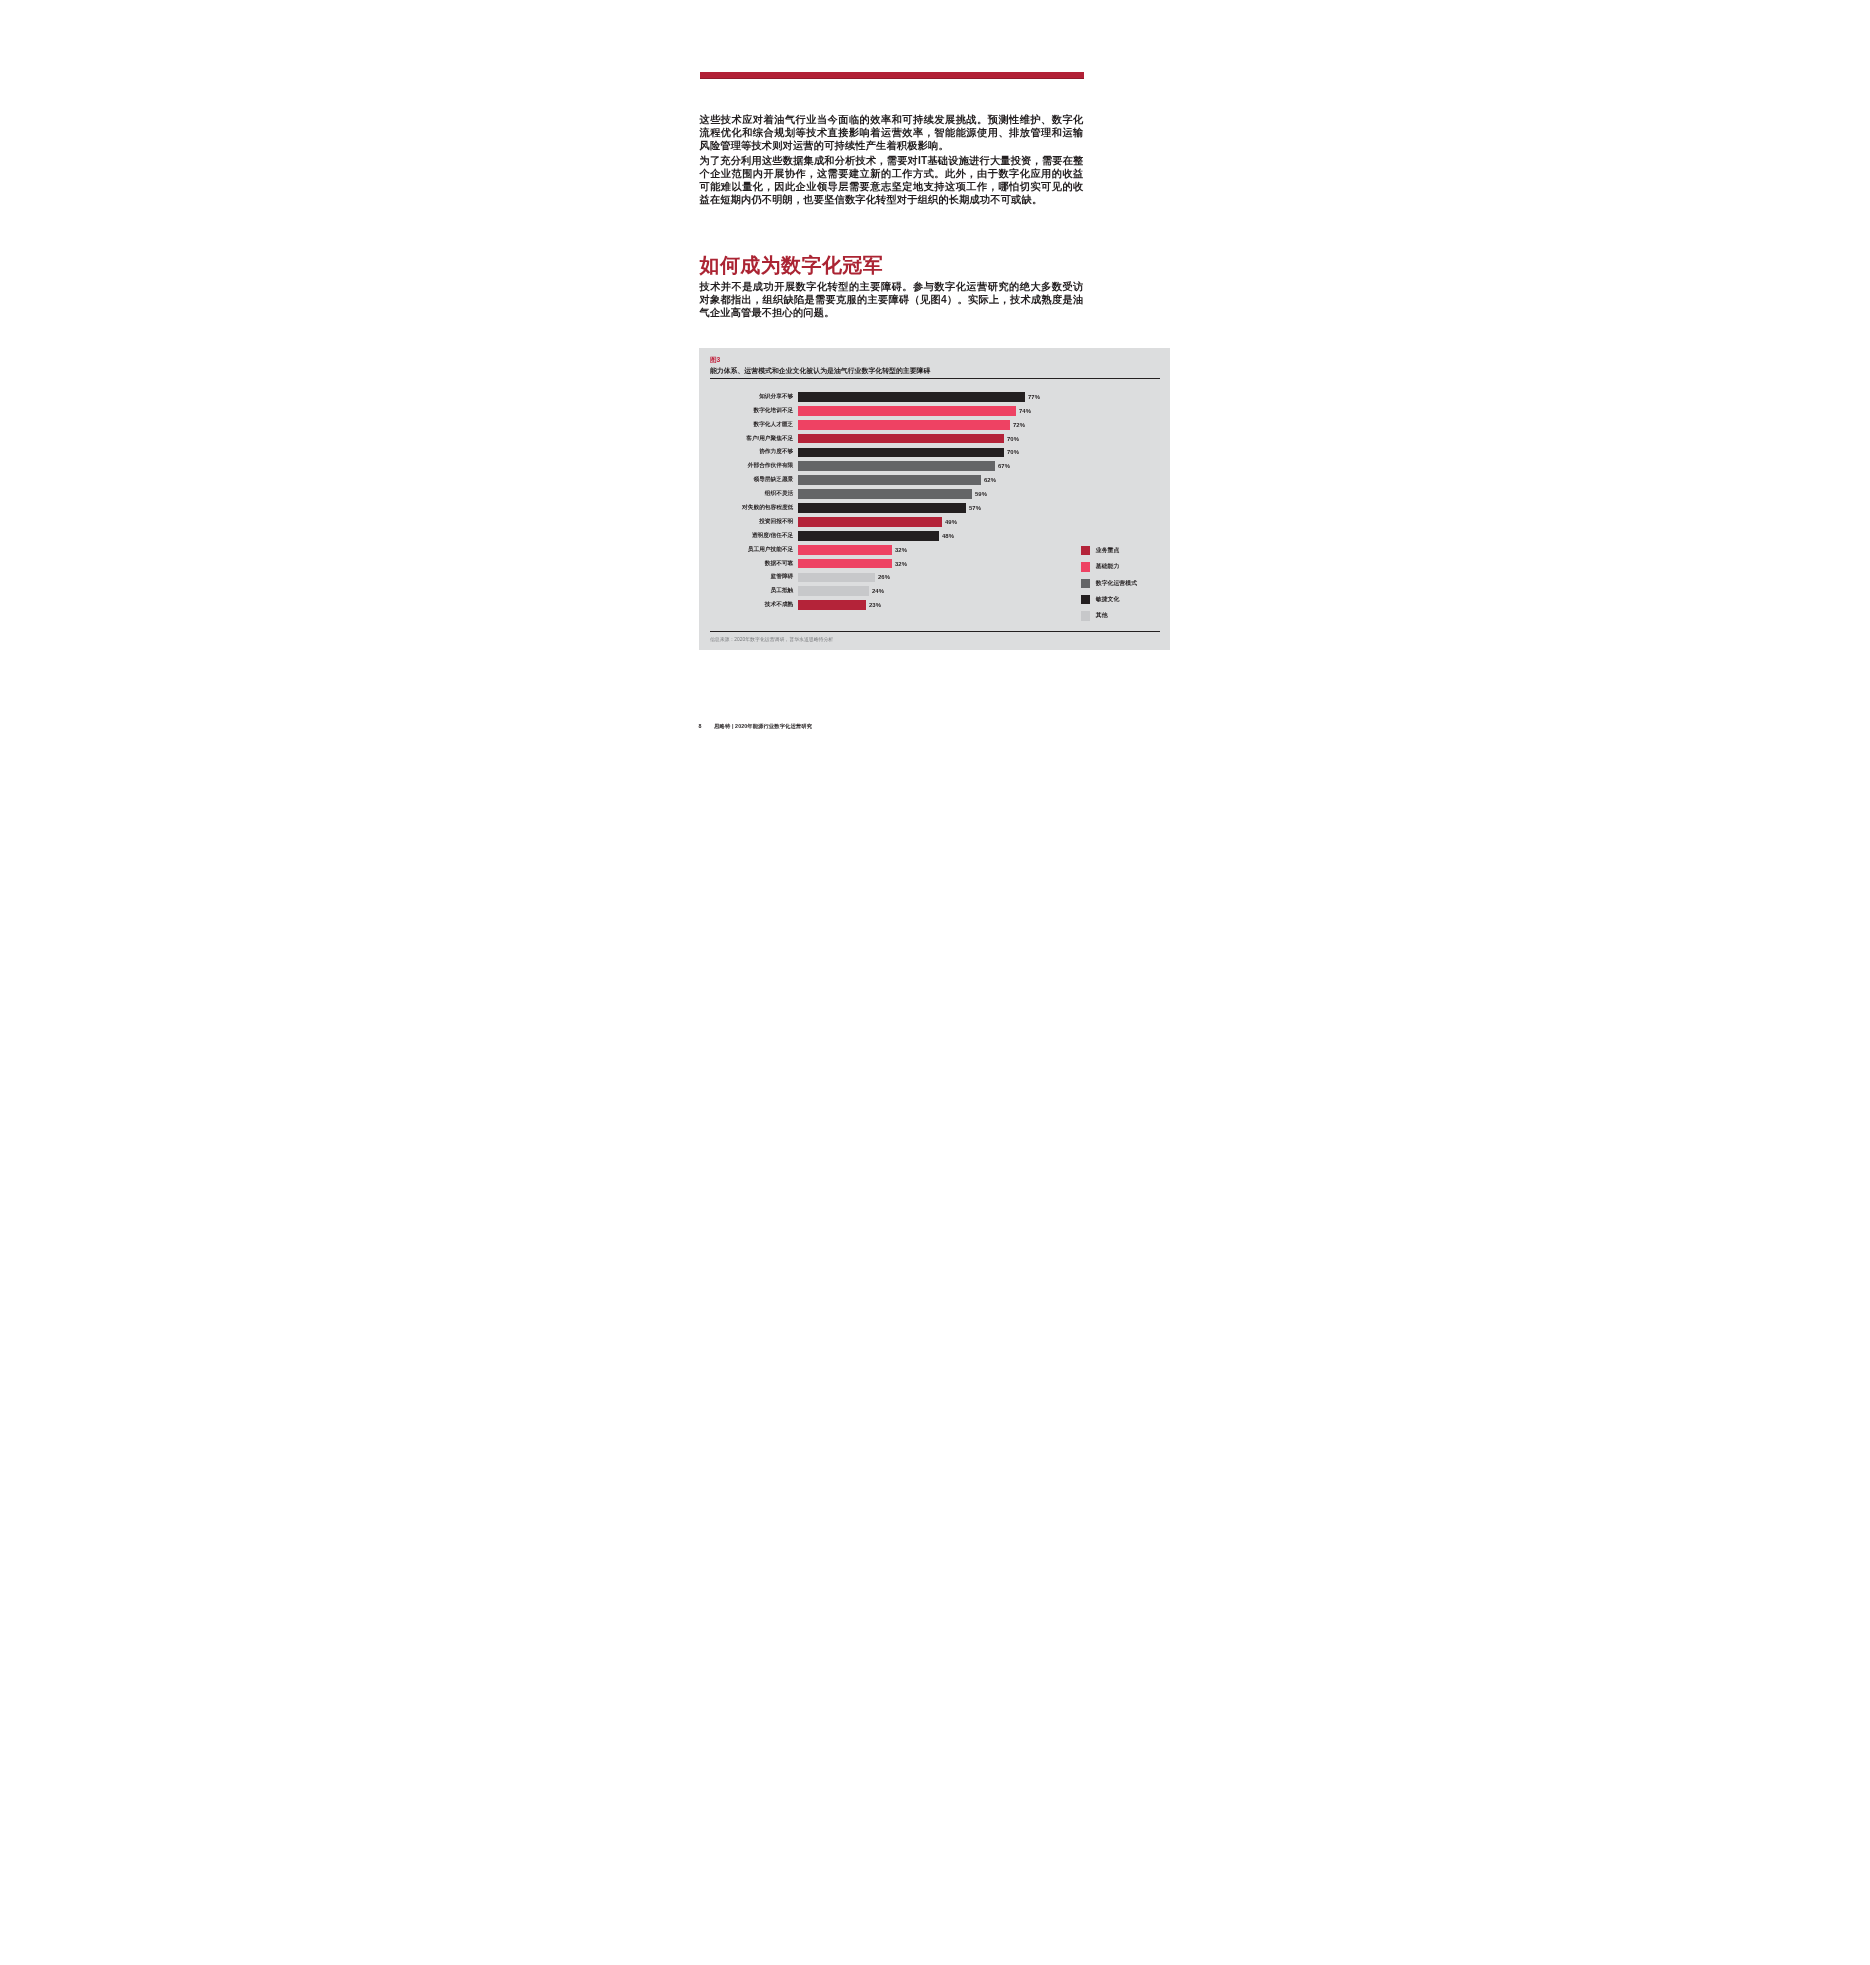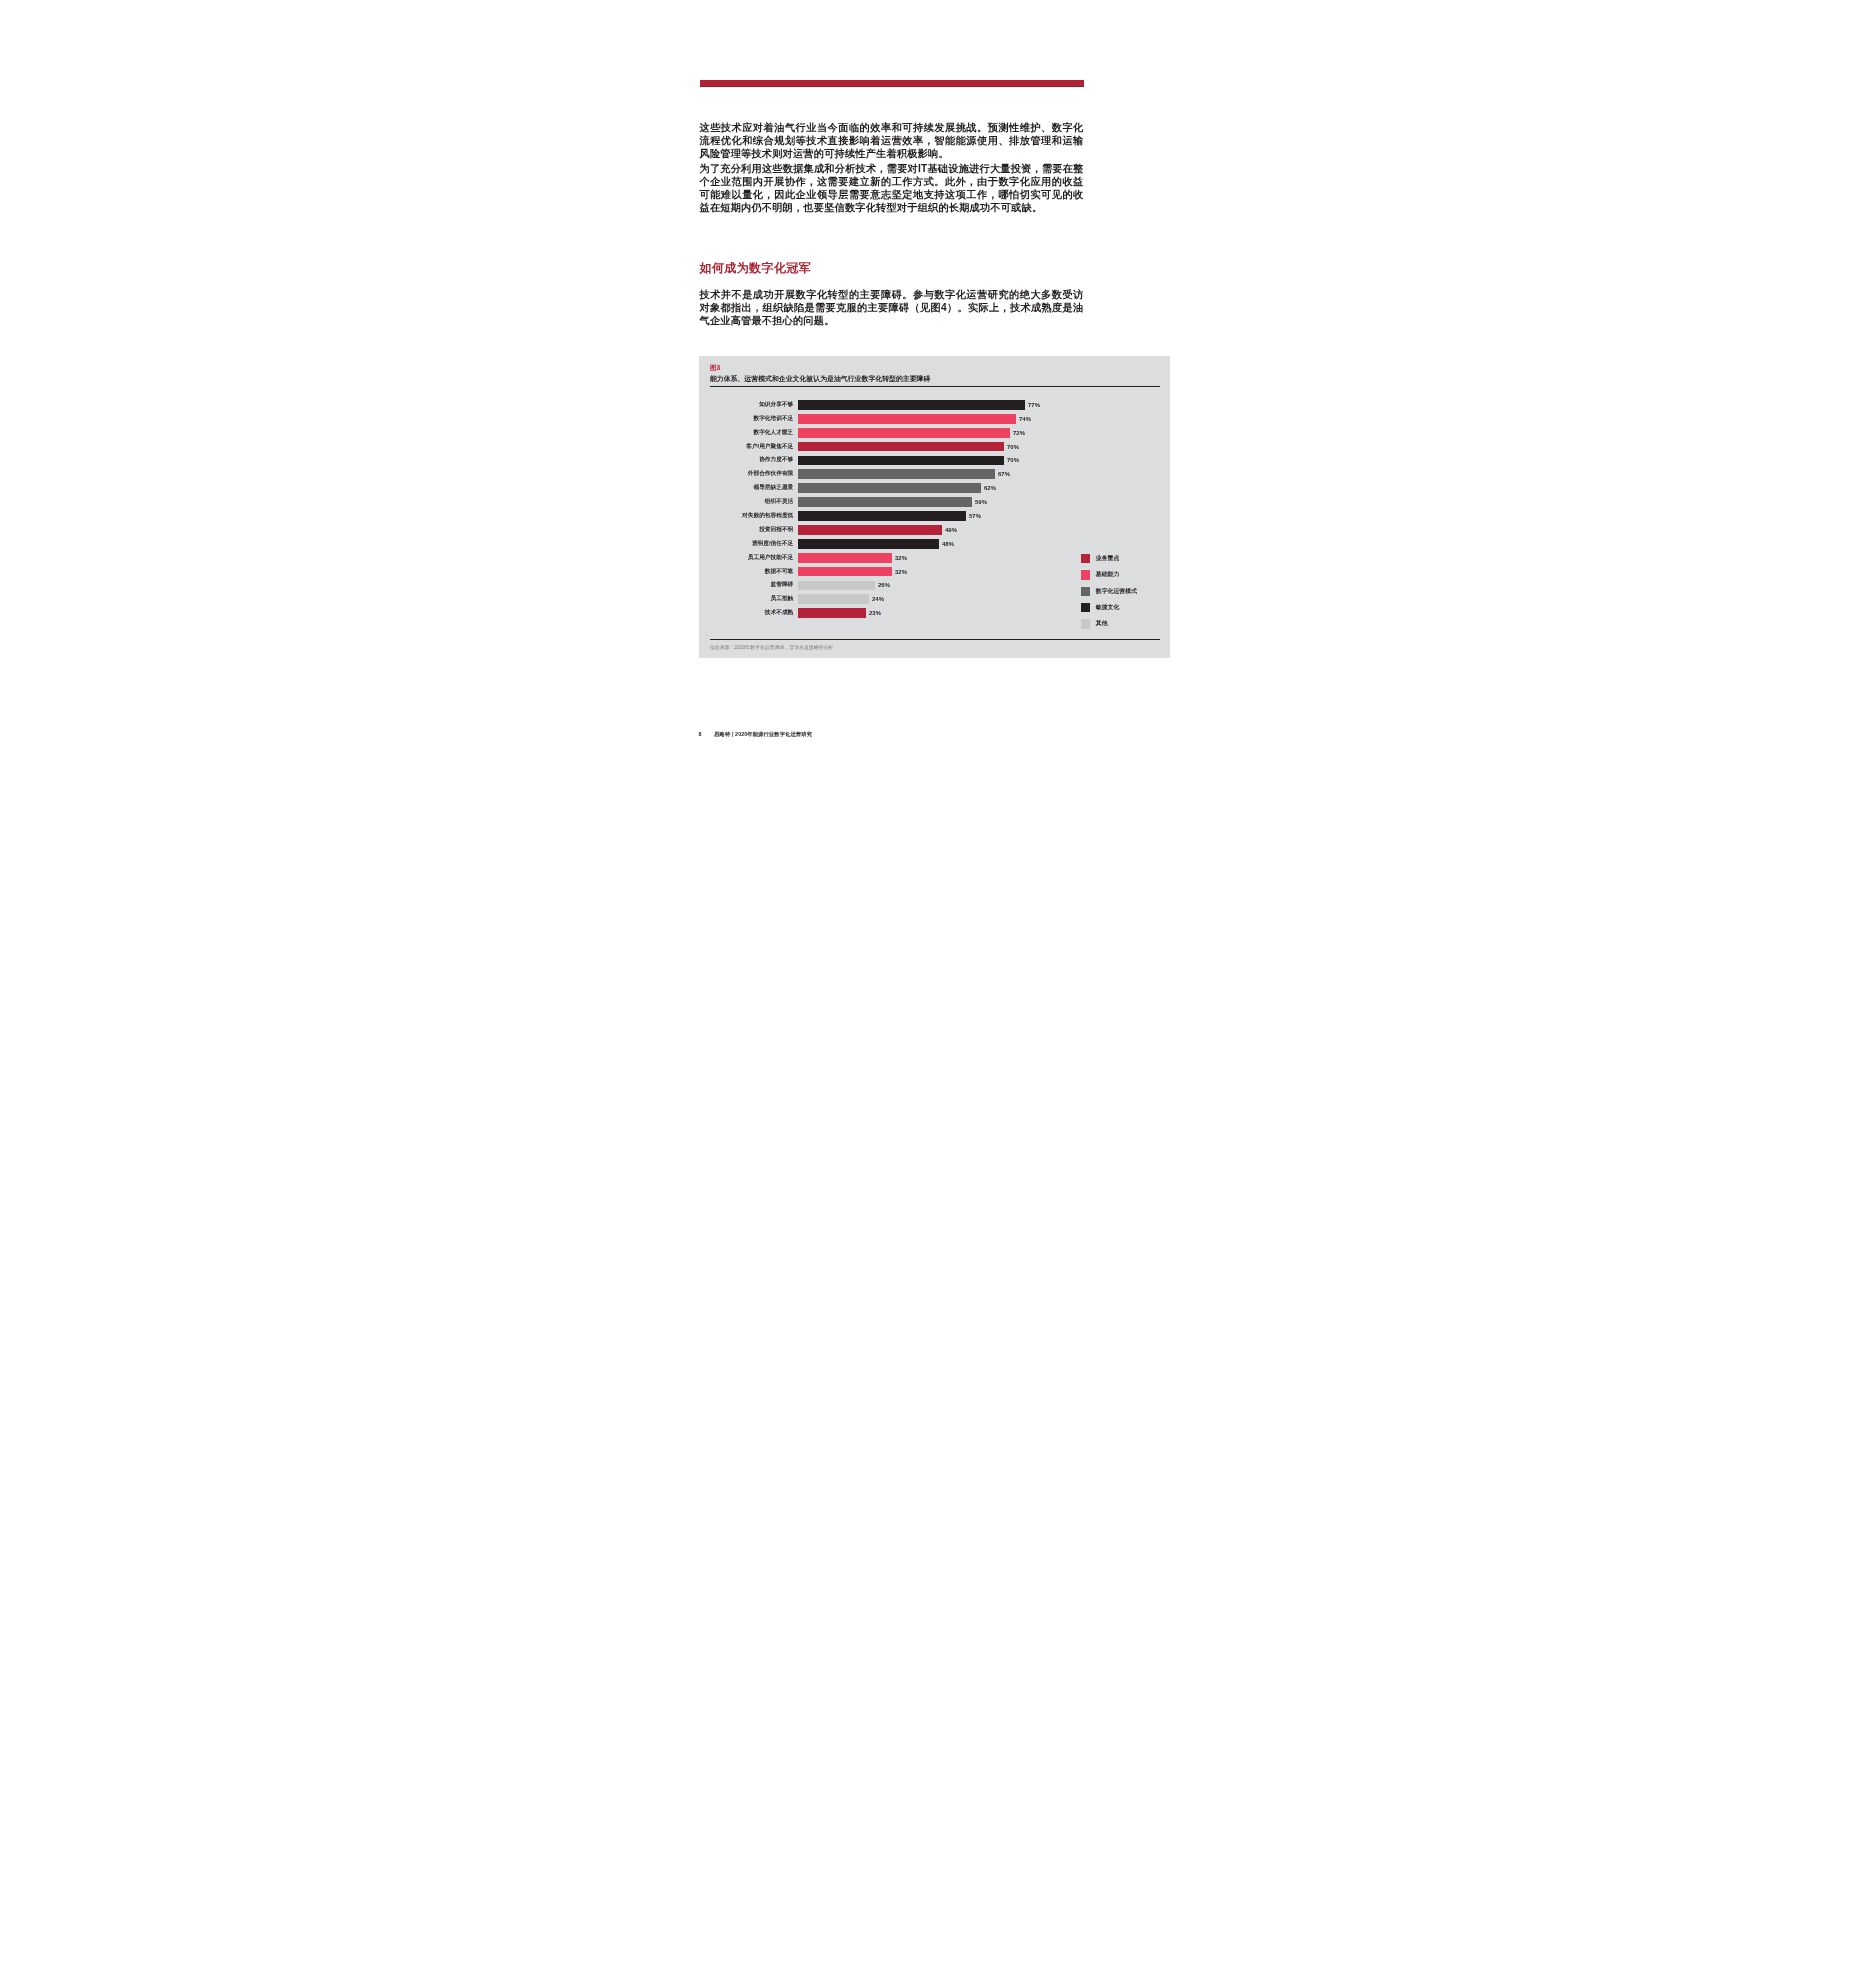--- a/index.html
+++ b/index.html
@@ -5,21 +5,21 @@
   html, body {
     margin: 0;
     padding: 0;
     background: #ffffff;
     font-family: "Liberation Sans", "DejaVu Sans", sans-serif;
   }
   .page {
     position: relative;
     width: 535px;
     height: 756px;
-    margin: 16px auto;
+    margin: 8px auto;
     background: #ffffff;
     overflow: hidden;
   }
   .top-banner {
     position: absolute;
     left: 32px; top: 64px;
     width: 384px; height: 6.3px;
   }
   .body-par {
     position: absolute;
@@ -34,21 +34,21 @@
     margin: 0;
   }
   #par1 { top: 105px; }
   #par2 { top: 146px; }
   #par3 { top: 272px; }
   .section-heading {
     position: absolute;
     left: 32px; top: 244px;
     margin: 0;
     font-family: "Liberation Serif", "DejaVu Serif", serif;
-    font-size: 12px;
+    font-size: 20px;
     font-weight: 600;
     letter-spacing: 0.4px;
   }
   .figure-box {
     position: absolute;
     left: 31px; top: 340px;
     width: 471px; height: 302px;
     background: #dcddde;
   }
   .fig-label {

